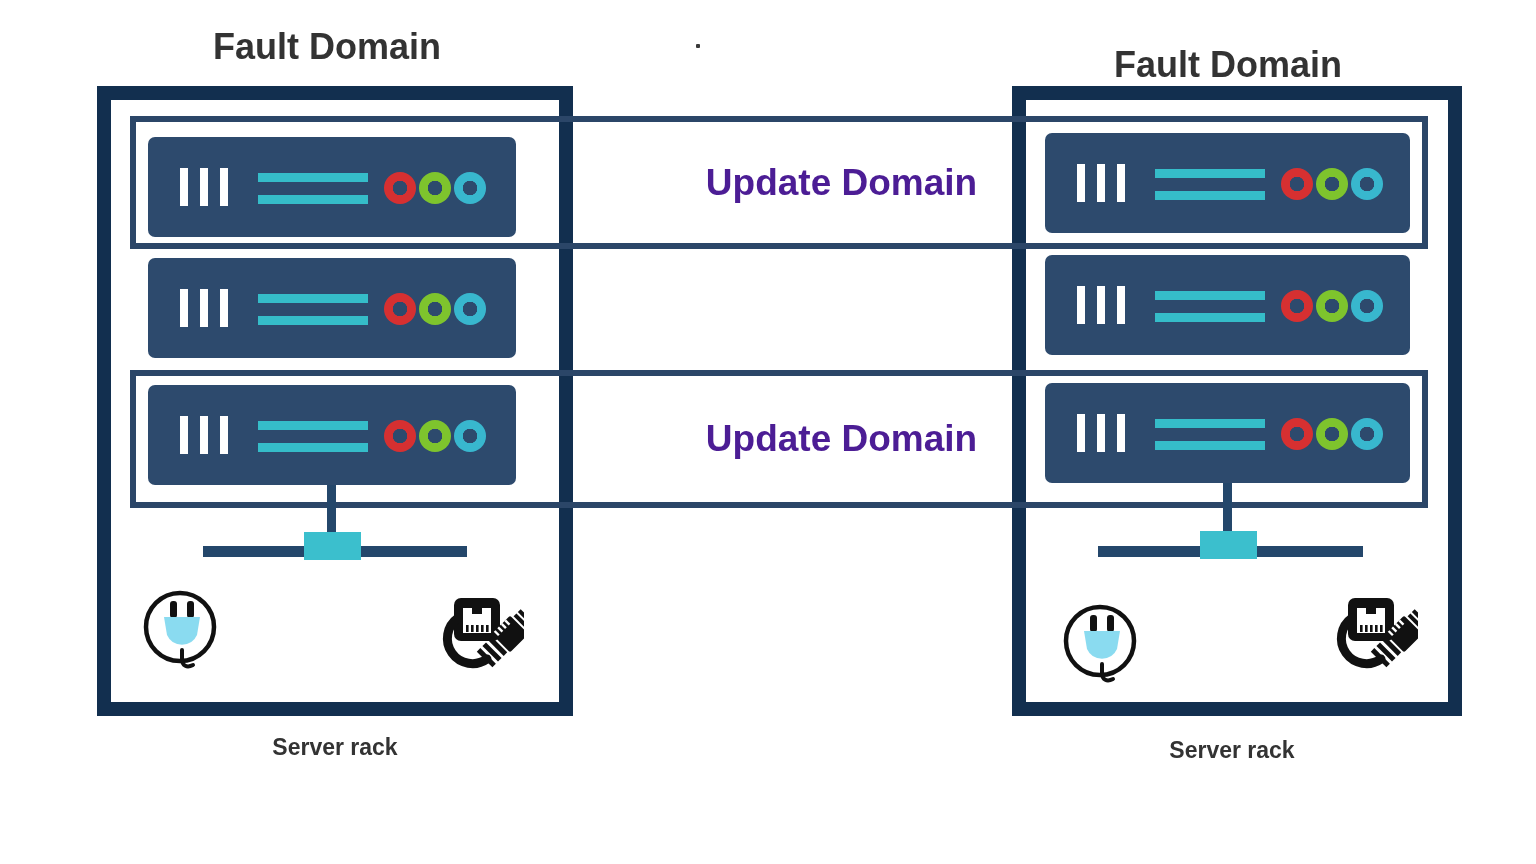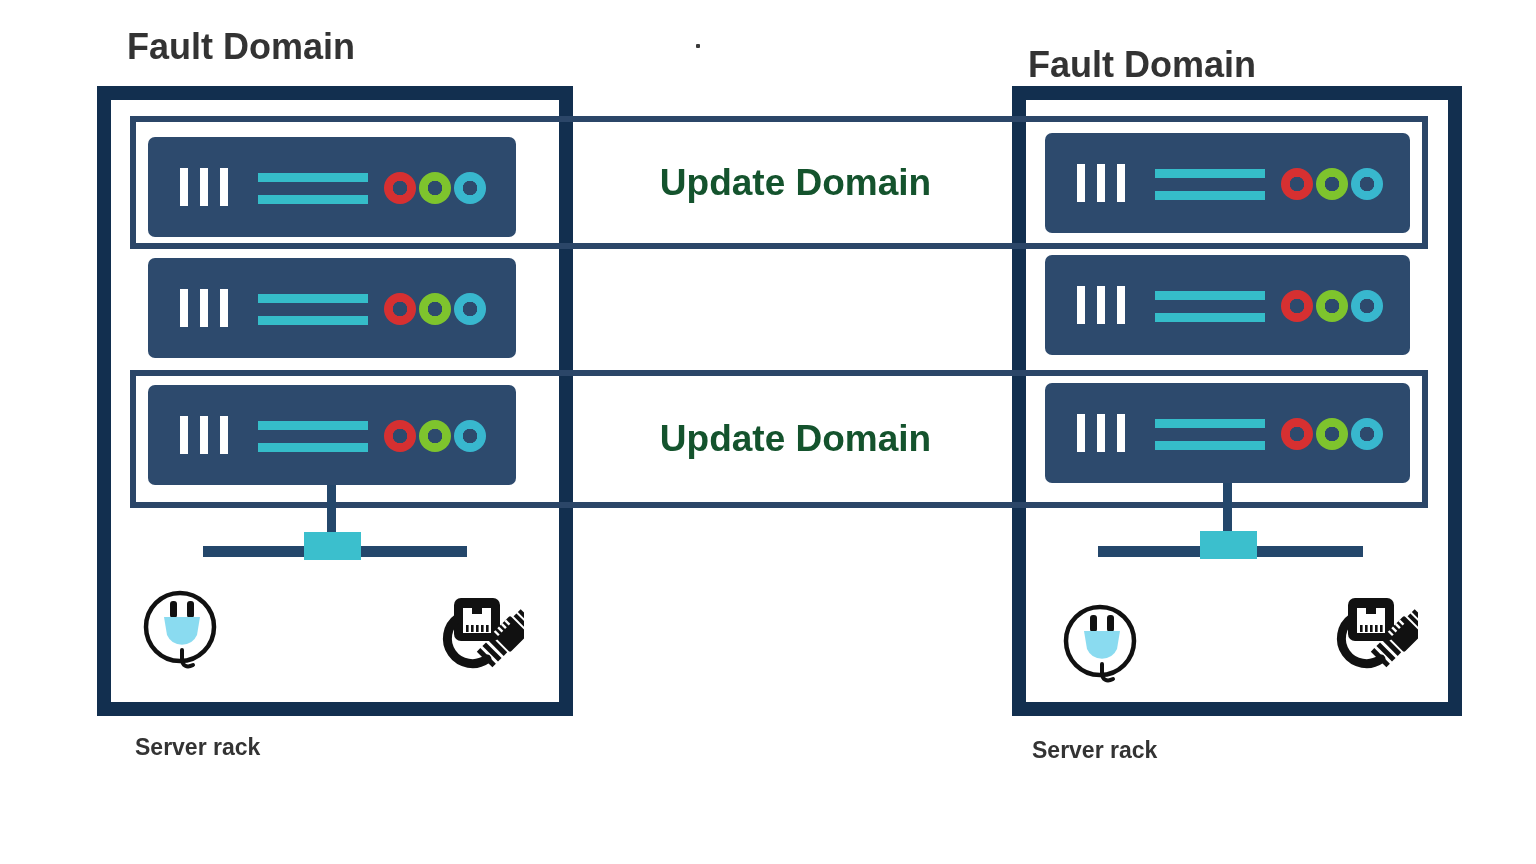--- a/index.html
+++ b/index.html
@@ -31,27 +31,27 @@
   .led{position:absolute;top:35px;width:32px;height:32px;border-radius:50%;}
   .led.red  {left:236px;background:radial-gradient(circle,#2d4a6d 0 7px,#d63031 7.5px);}
   .led.green{left:271px;background:radial-gradient(circle,#2d4a6d 0 7px,#7ec42d 7.5px);}
   .led.cyan {left:306px;background:radial-gradient(circle,#2d4a6d 0 7px,#38b7ce 7.5px);}
   
   .stem{position:absolute;width:9px;background:#24476b;z-index:3;}
   .bus{position:absolute;height:11px;background:#24476b;z-index:3;}
   .switchbox{position:absolute;width:57px;height:28px;background:#3bbfcd;z-index:4;}
   
   .label{
-    position:absolute;font-weight:bold;color:#333333;z-index:5;
+    position:absolute;text-align:center;font-weight:bold;color:#333333;z-index:5;
   }
   .title{font-size:36px;width:400px;}
   .caption{font-size:23px;width:400px;}
   .upd{
-    position:absolute;left:560px;width:439px;display:flex;align-items:center;
-    justify-content:center;font-weight:bold;font-size:37px;color:#14532d;z-index:5;padding-left:16px;
+    position:absolute;left:606px;width:439px;display:flex;align-items:center;
+    justify-content:center;font-weight:bold;font-size:37px;color:#4c1d95;z-index:5;padding-left:16px;
   }
   .icon{position:absolute;z-index:4;}
   .dot{position:absolute;left:696px;top:44px;width:4px;height:4px;background:#3a3a3a;border-radius:1px;z-index:5;}
 </style>
 </head>
 <body>
 
 <div class="canvas">
 
   <div class="rack" style="left:97px;top:86px;width:476px;height:630px;"></div>

